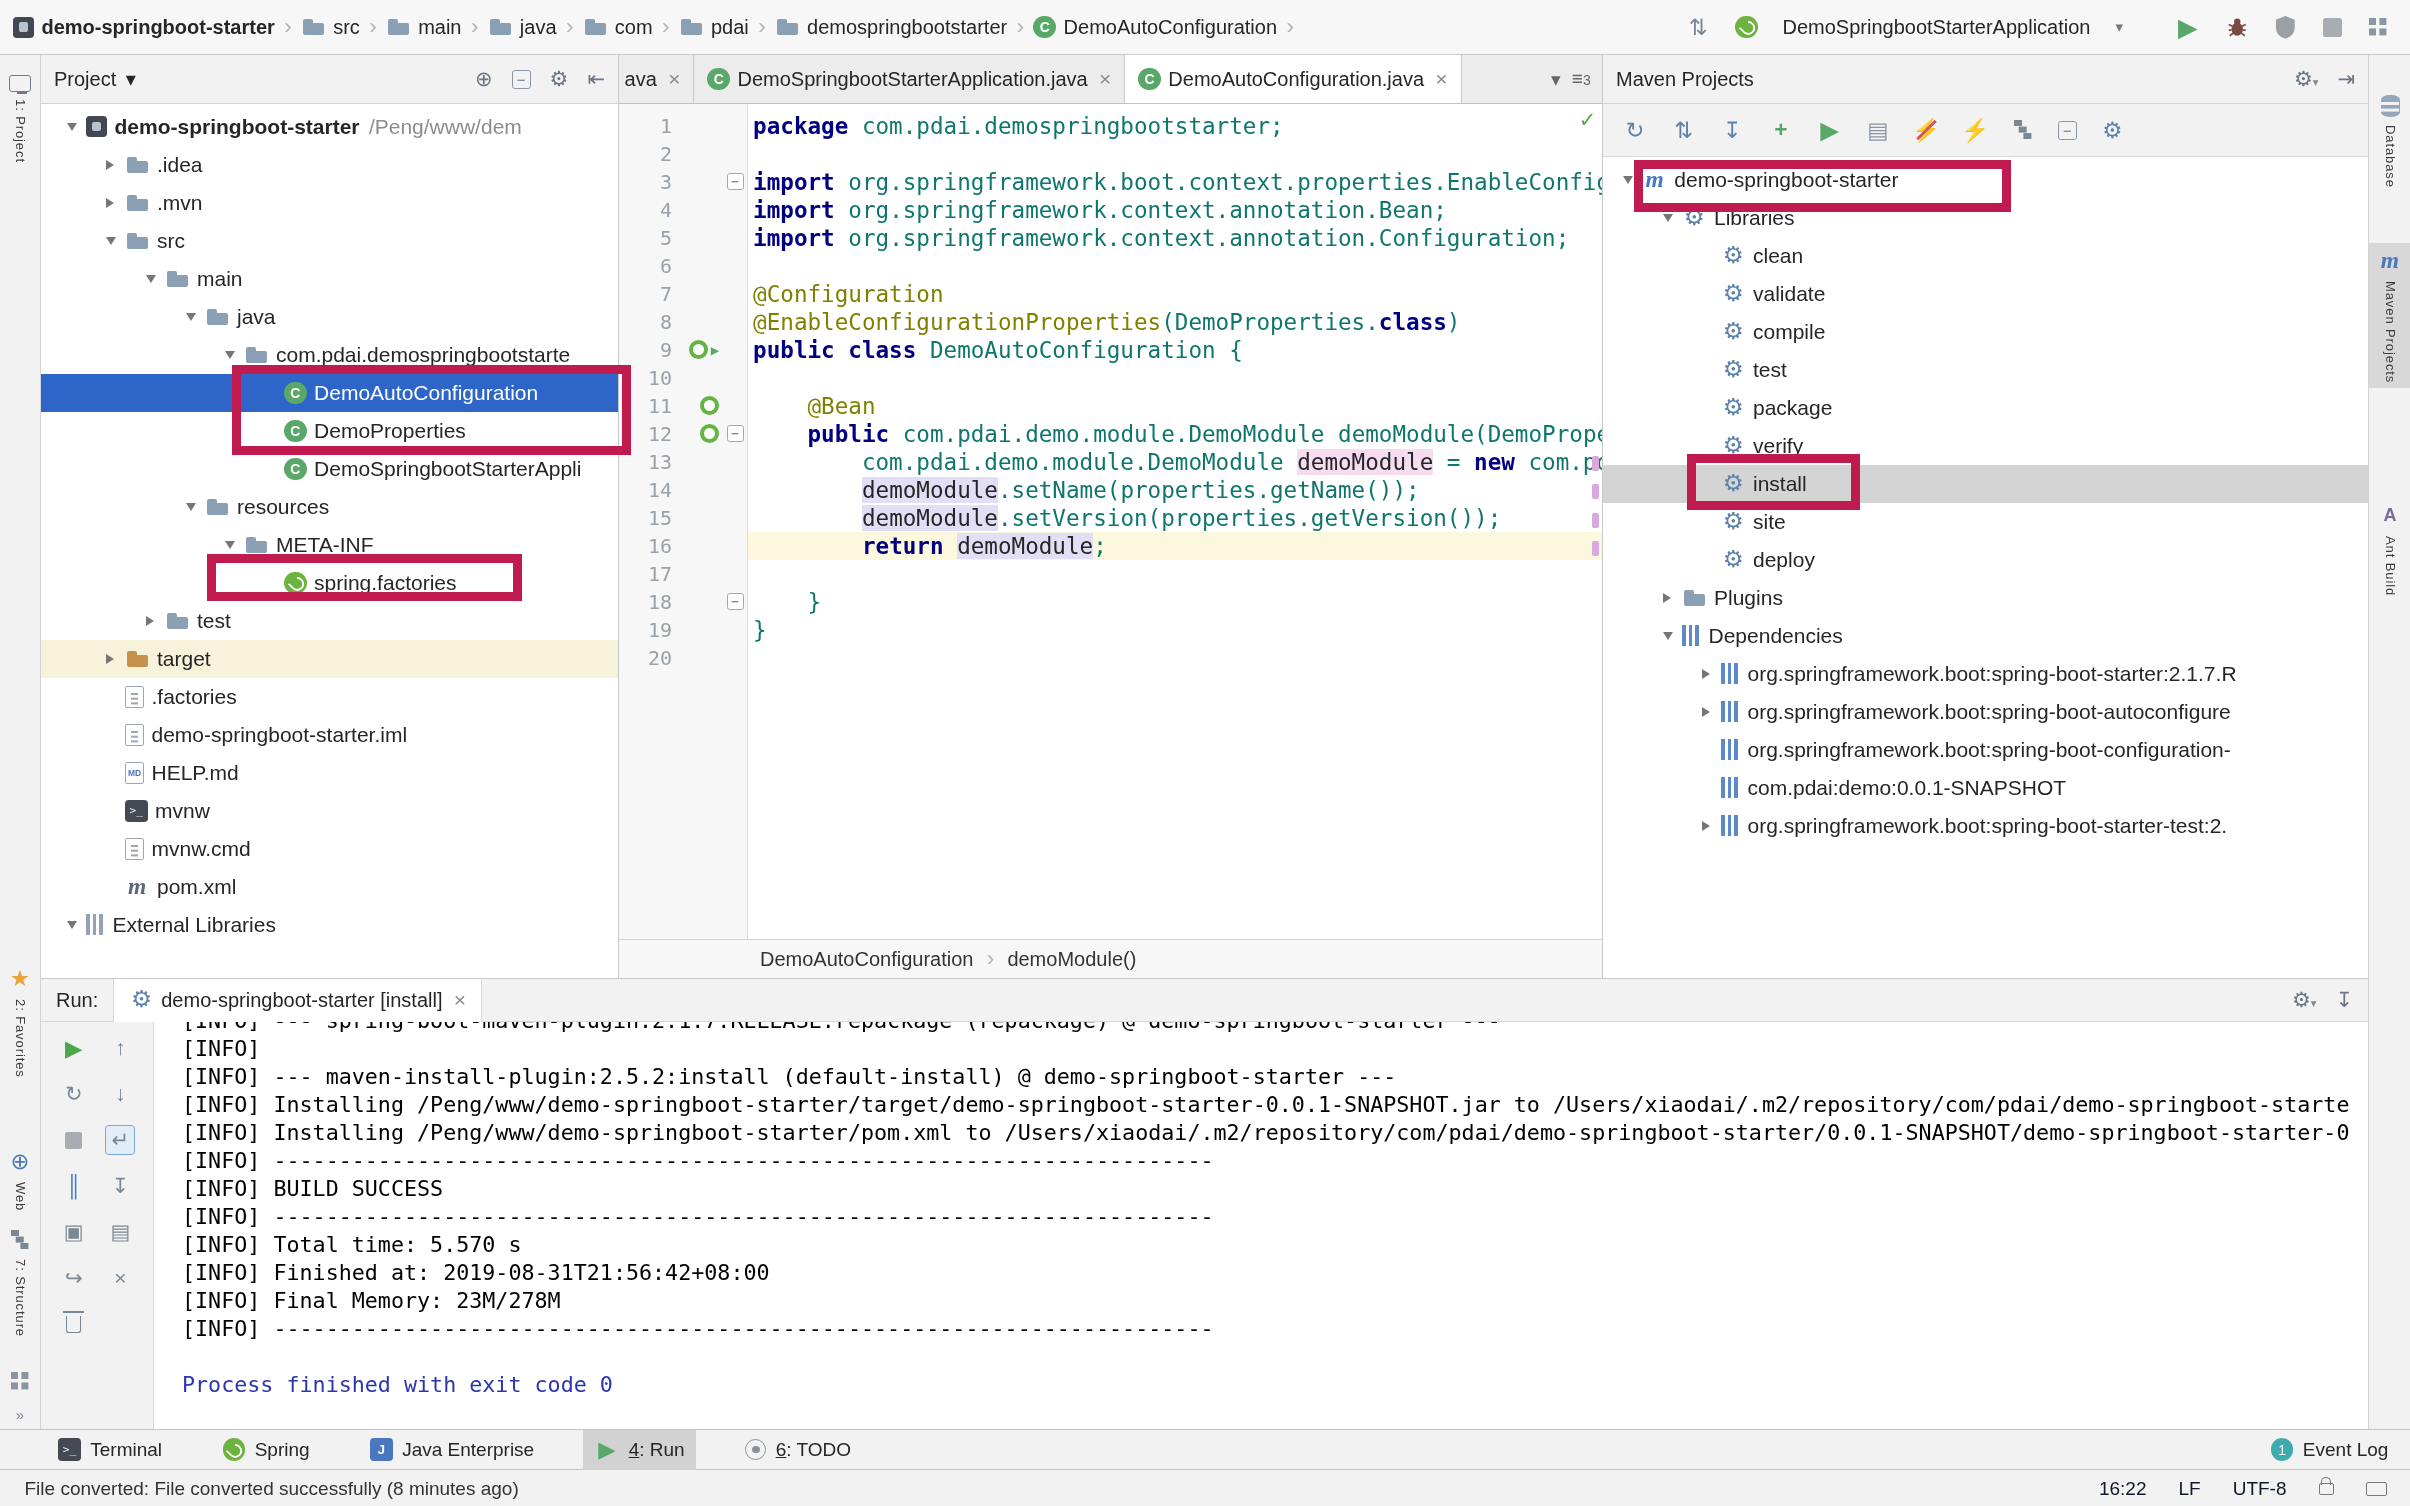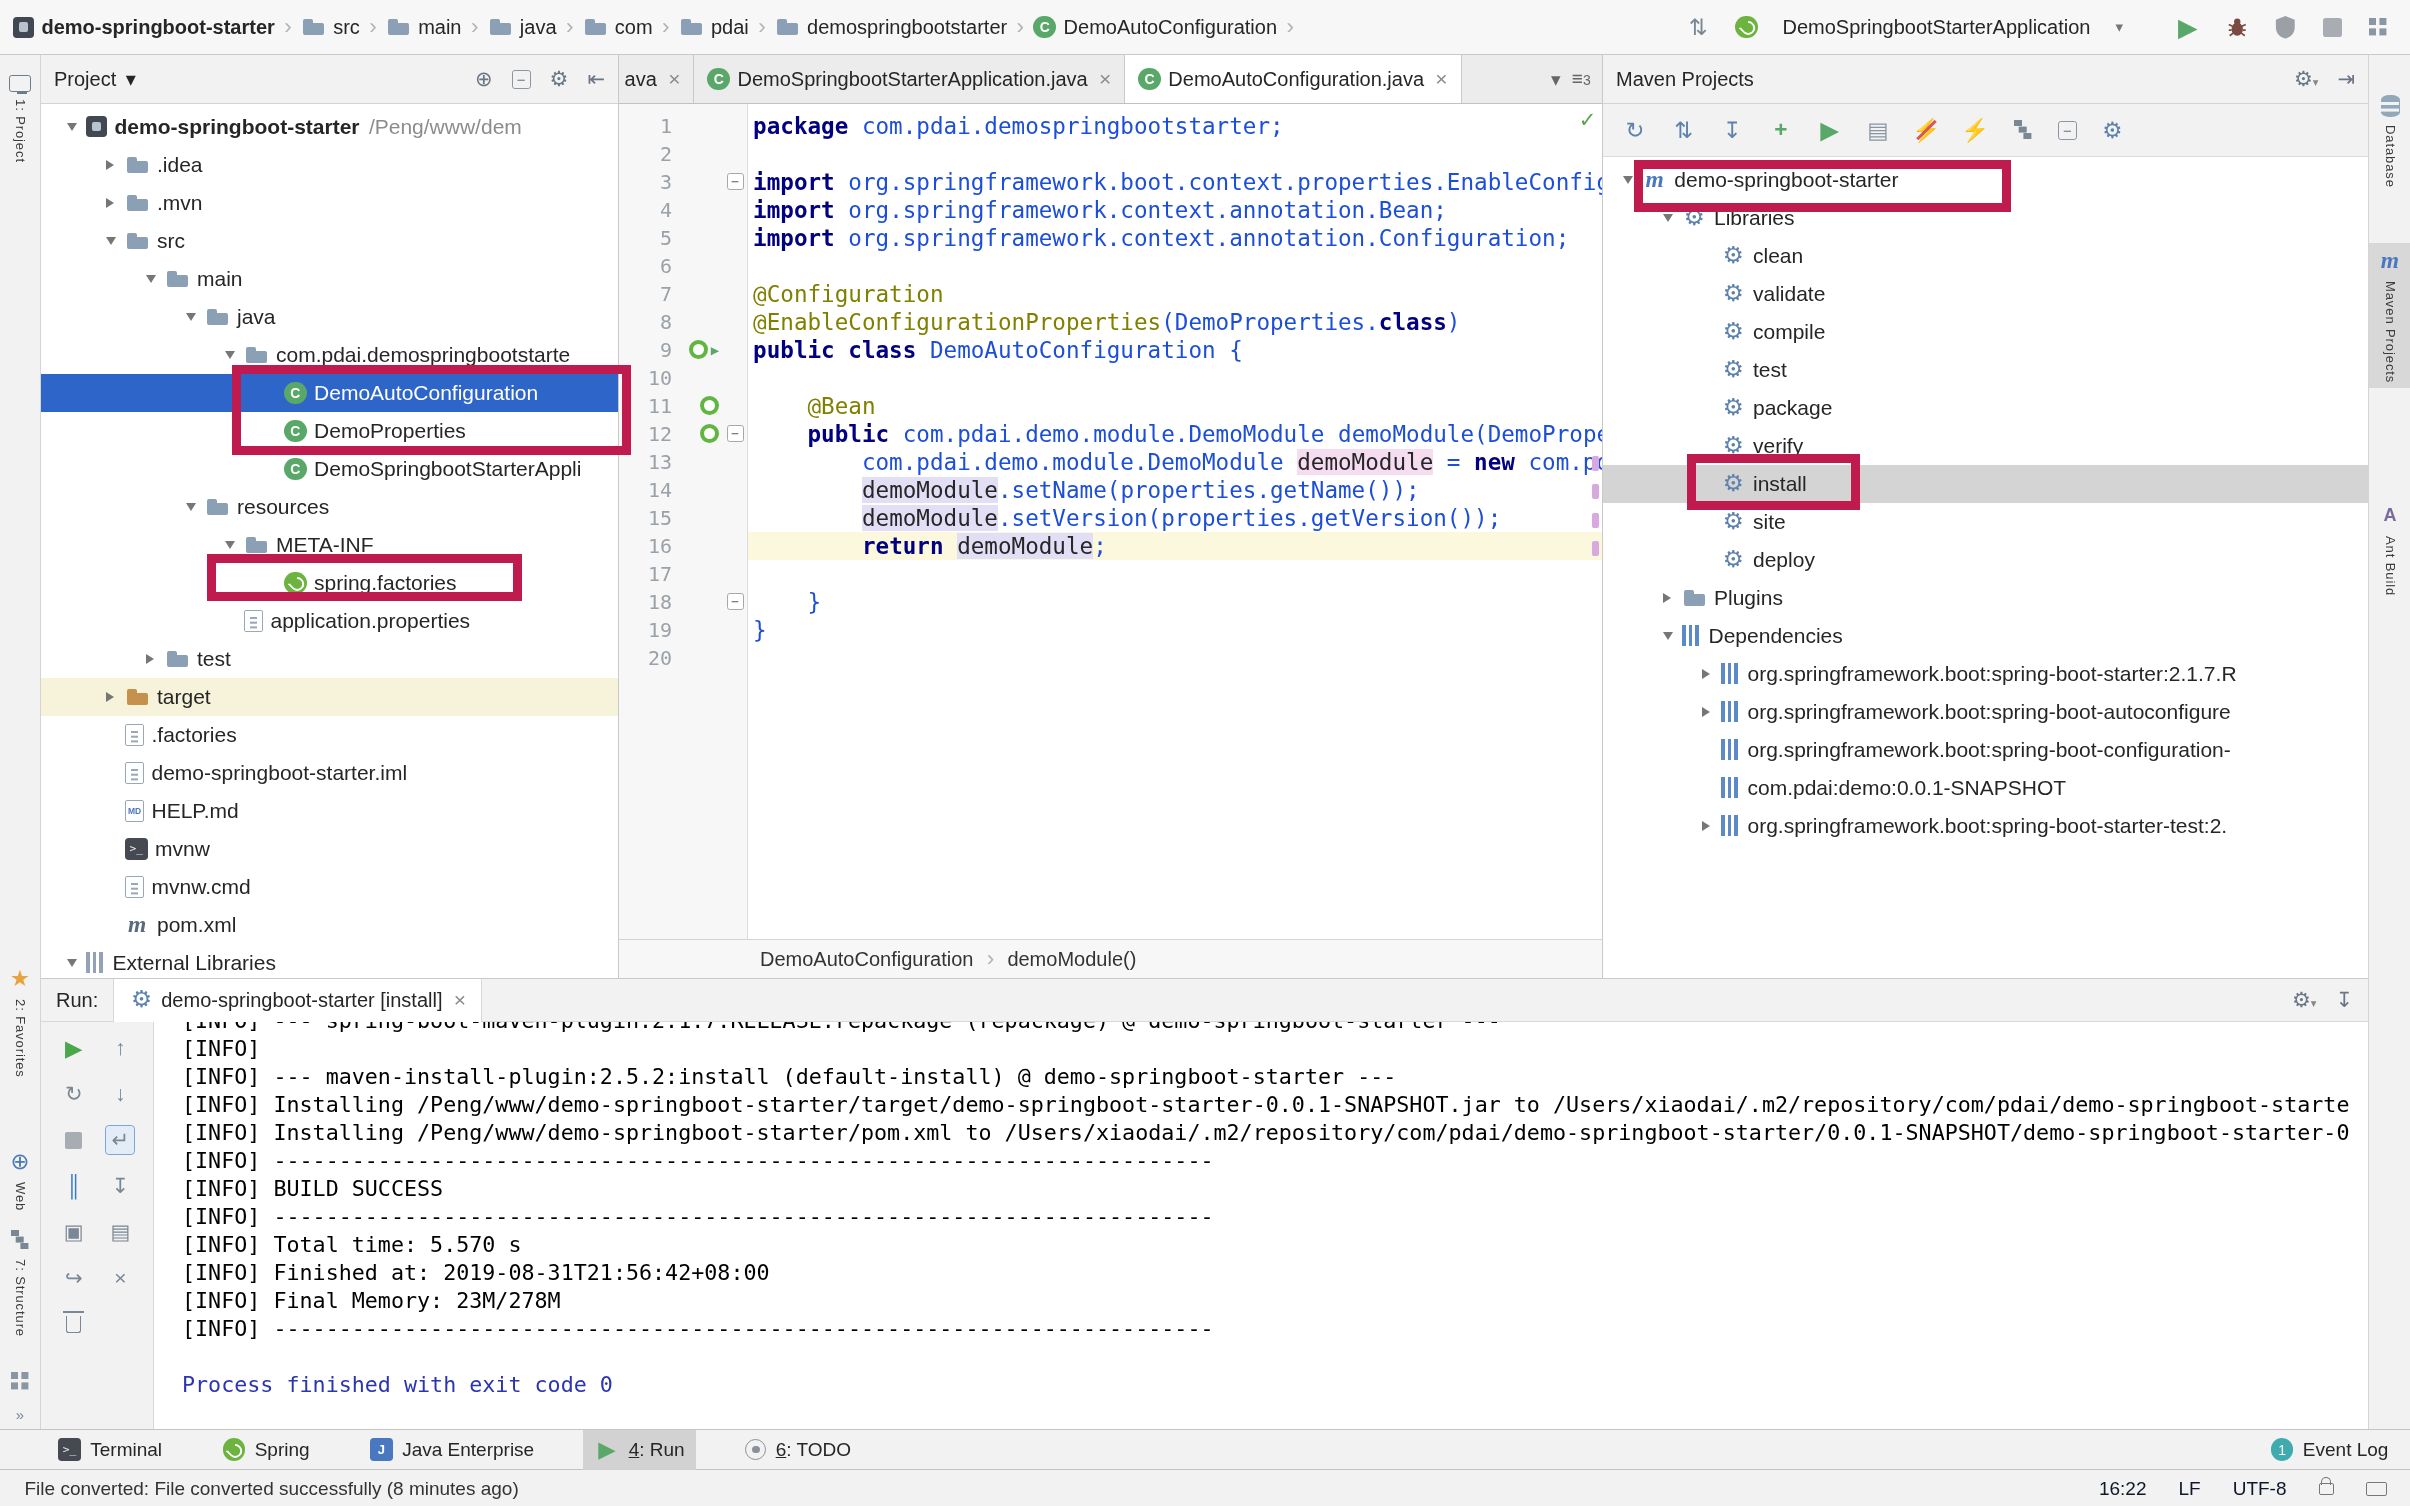--- a/index.html
+++ b/index.html
@@ -132,21 +132,21 @@
   .crow { display:flex; height:28px; line-height:28px; position:relative;
           font-family:"DejaVu Sans Mono",monospace; font-size:22.6px; white-space:pre; }
   .ln { width:53px; flex:none; text-align:right; color:#9aa1a8; font-size:20px; }
   .gic { width:51px; flex:none; display:flex; align-items:center; justify-content:flex-end;
          gap:2.8px; padding-right:3.8px; }
   .fold { width:24.5px; flex:none; display:flex; align-items:center; justify-content:center; }
   .codepart { flex:1; padding-left:5.6px; }
   .crow.cur .codepart { background:var(--current-line); }
   .c-k { color:#000080; font-weight:bold; }
   .c-a { color:#808000; }
-  .c-p, .c-d { color:#1d4ed8; }
+  .c-p, .c-d { color:#0f766e; }
   .c-w { background:#f6dcf1; }
   .c-r { background:#e2def5; }
   .gbean { width:19px; height:19px; border:4.7px solid #62b543; border-radius:50%; background:#fff; }
   .grun { color:#59a869; font-size:14px; }
   .foldbox { width:17px; height:17px; border:0.9px solid #a8a8a8; border-radius:2.8px; background:#fff;
              color:#666; font-size:13px; display:inline-flex; align-items:center; justify-content:center; }
   #inspect-ok { position:absolute; top:3.8px; right:5.6px; color:#57a64a; font-size:21px; }
   .stripe-mark { position:absolute; right:2.8px; width:7.5px; height:15px; background:#d8a9de; border-radius:1.9px; }
 
   #editor-breadcrumb { height:39px; background:#f7f7f7; border-top:0.9px solid #d4d4d4;
@@ -384,25 +384,20 @@
               <div class="trow" style="padding-left:175px">
                 <span class="arr open"></span>
                 <span class="ic ic-folder"></span>
                 <span class="tlabel">META-INF</span>
               </div>
               <div class="trow" style="padding-left:215px">
                 <span class="arr none"></span>
                 <span class="ic ic-leaf"></span>
                 <span class="tlabel">spring.factories</span>
               </div>
-              <div class="trow" style="padding-left:175px">
-                <span class="arr none"></span>
-                <span class="ic ic-file lines"></span>
-                <span class="tlabel">application.properties</span>
-              </div>
               <div class="trow" style="padding-left:96px">
                 <span class="arr"></span>
                 <span class="ic ic-folder"></span>
                 <span class="tlabel">test</span>
               </div>
               <div class="trow hl" style="padding-left:56px">
                 <span class="arr"></span>
                 <span class="ic ic-folder org"></span>
                 <span class="tlabel">target</span>
               </div>

